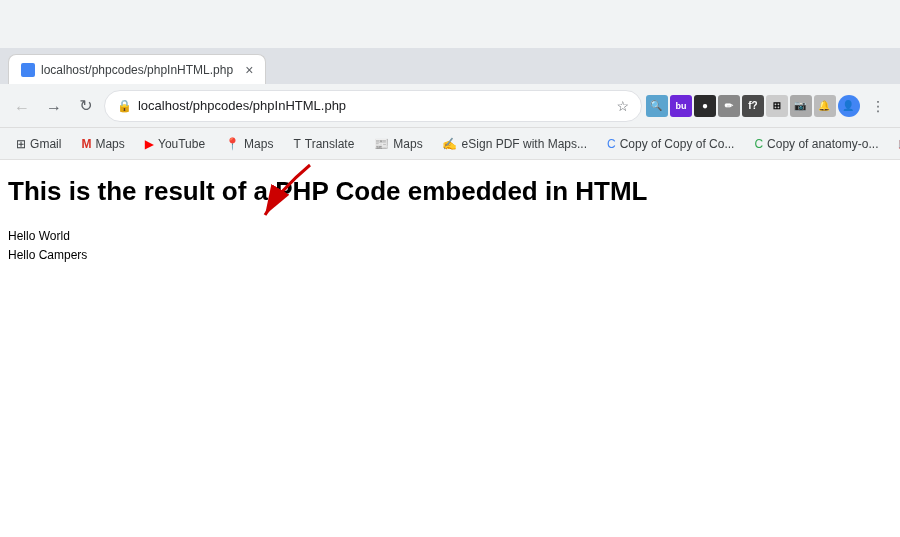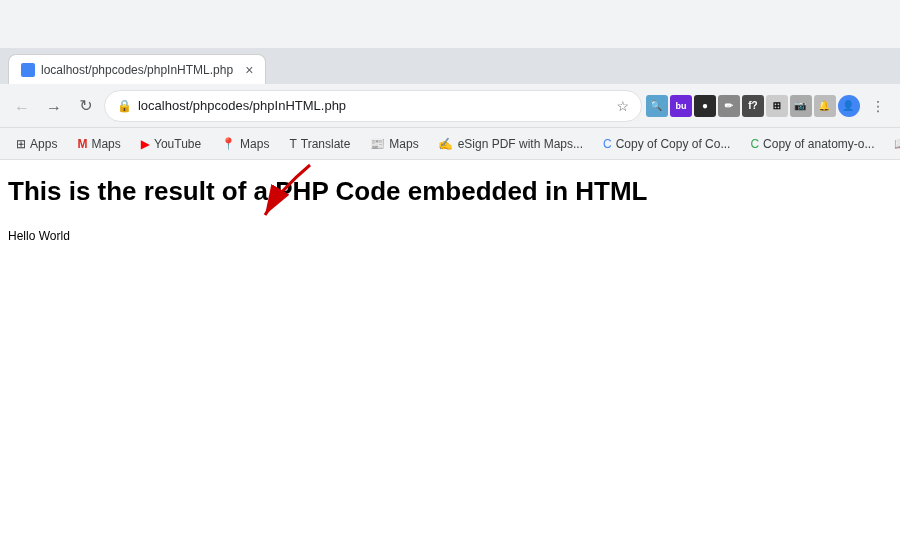--- a/index.html
+++ b/index.html
@@ -177,21 +177,21 @@
       <div class="ext-icon" style="background:#aaa;">📷</div>
       <div class="ext-icon" style="background:#bbb;">🔔</div>
       <div class="ext-icon" style="background:#4285f4; color:white; border-radius:50%;">👤</div>
     </div>
     <button class="toolbar-icon-btn">⋮</button>
   </div>
 
   <div class="bookmarks-bar">
     <div class="bookmark-item">
       <span class="bookmark-icon">⊞</span>
-      <span>Apps</span>
+      <span>Gmail</span>
     </div>
     <div class="bookmark-item">
       <span class="bookmark-icon" style="color:#d93025; font-weight:bold;">M</span>
       <span>Maps</span>
     </div>
     <div class="bookmark-item">
       <span class="bookmark-icon" style="color:#ff0000;">▶</span>
       <span>YouTube</span>
     </div>
     <div class="bookmark-item">
@@ -232,16 +232,17 @@
         <marker id="arrowhead" markerWidth="10" markerHeight="7" refX="10" refY="3.5" orient="auto">
           <polygon points="0 0, 10 3.5, 0 7" fill="#cc0000"></polygon>
         </marker>
       </defs>
       <path d="M 310 5 Q 280 30 265 55" stroke="#cc0000" stroke-width="3" fill="none" marker-end="url(#arrowhead)"></path>
     </svg>
 
     <div class="page-content">
       <h1 class="page-heading">This is the result of a PHP Code embedded in HTML</h1>
       <p class="page-text-line">Hello World</p>
+      <p class="page-text-line">Hello Campers</p>
     </div>
   </div>
 
 </div>
 
 </body></html>

